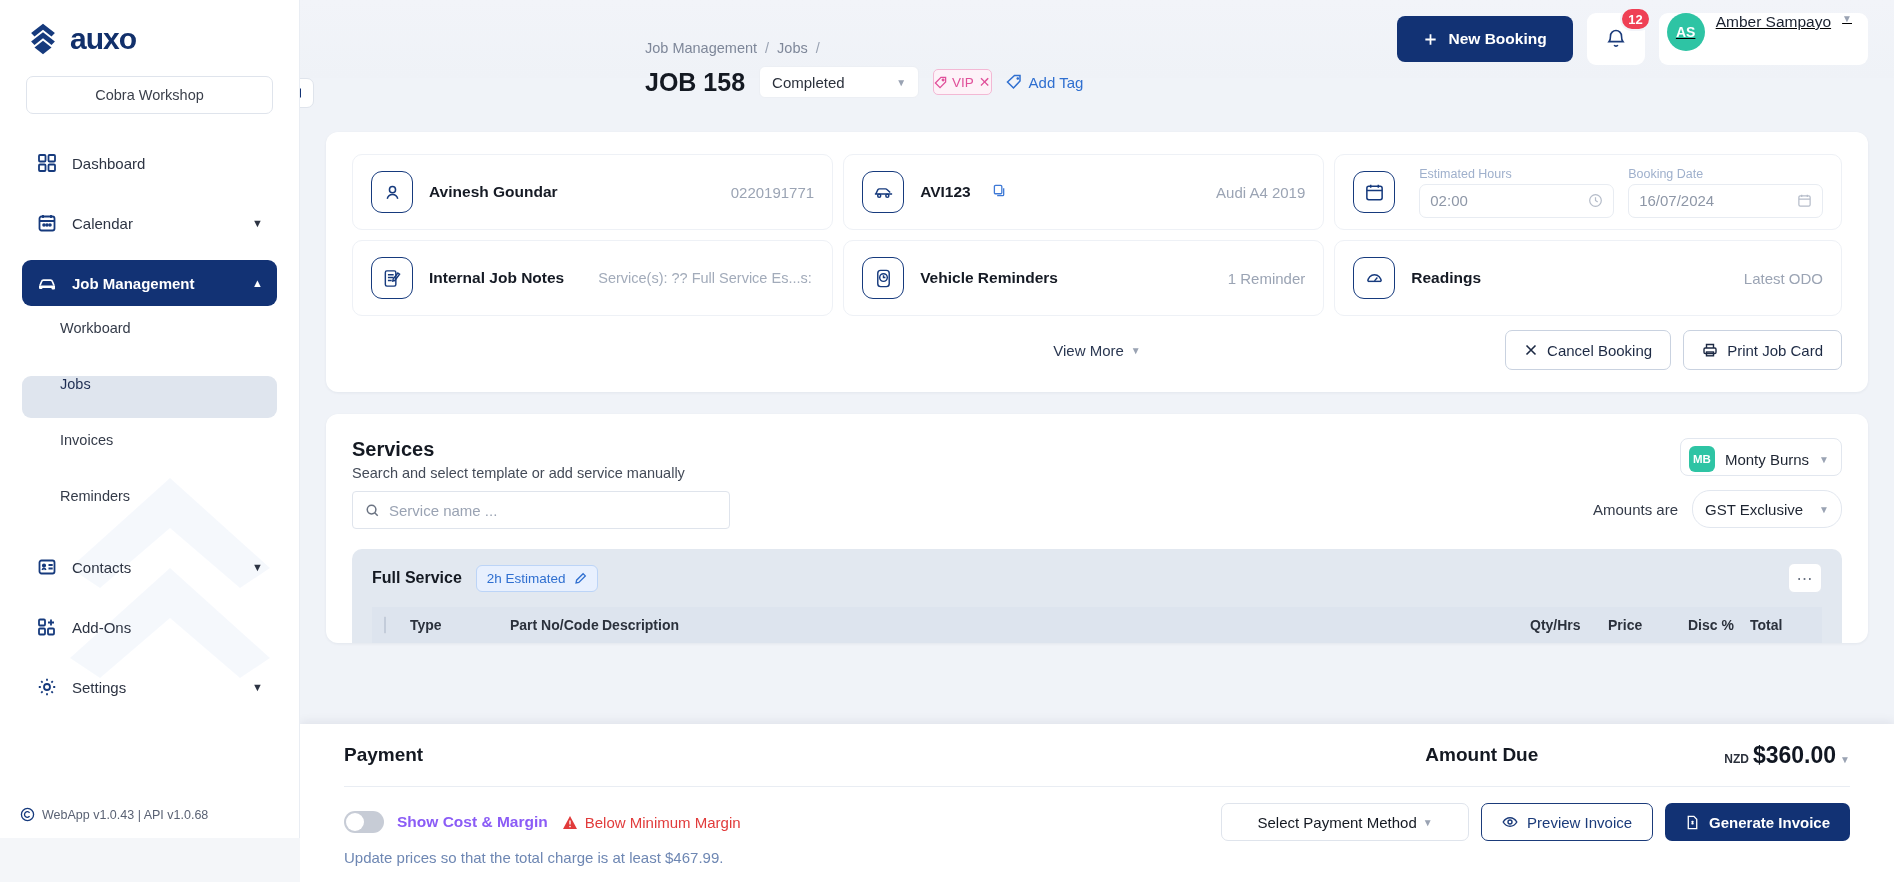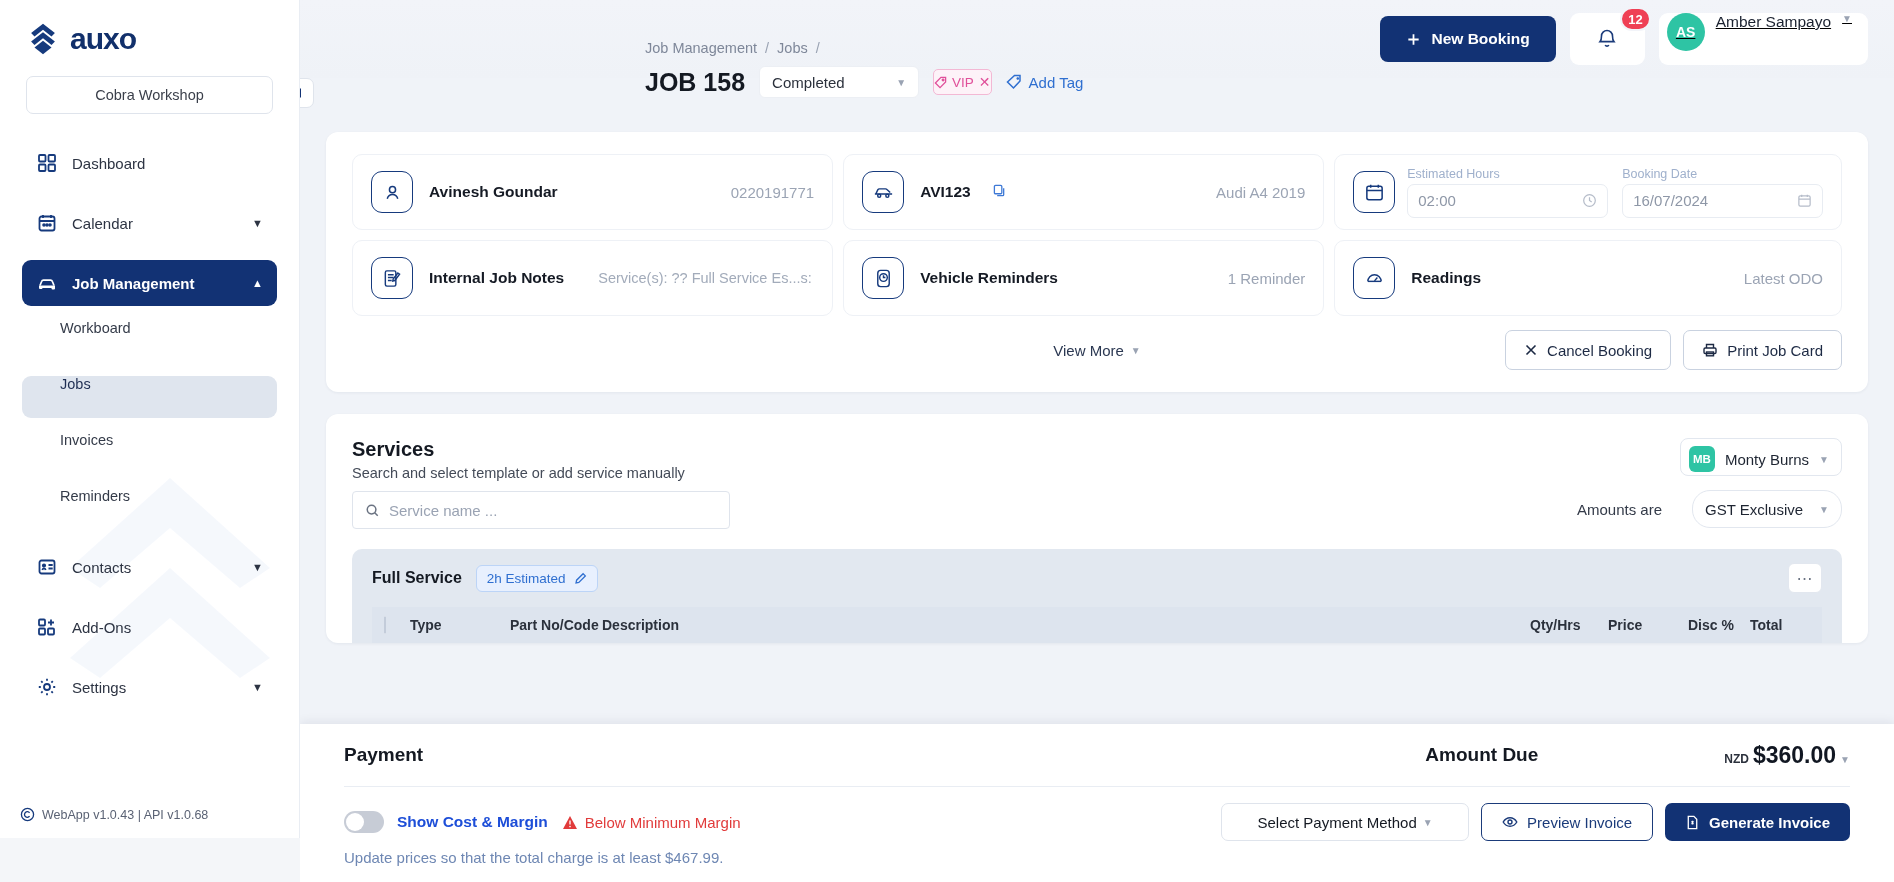--- a/index.html
+++ b/index.html
@@ -63,21 +63,21 @@
     padding-right: 26px; gap: 14px;
     background: linear-gradient(180deg,#f2f4f9 0%, #eff2f7 100%);
   }
   .new-booking {
     height: 46px; padding: 0 26px; background: #123274; color: #fff;
     border: none; border-radius: 8px; font-size: 15.5px; font-weight: 600;
     display: flex; align-items: center; gap: 10px; cursor: pointer;
     font-family: inherit;
   }
   .bell-wrap {
-    position: relative; width: 75px; height: 52px; background: #fff;
+    position: relative; width: 58px; height: 52px; background: #fff;
     border-radius: 9px; display: flex; align-items: center; justify-content: center;
     cursor: pointer;
   }
   .badge {
     position: absolute; top: -6px; right: -6px; min-width: 28px; height: 24px;
     background: #ef4055; color: #fff; border-radius: 12px; font-size: 13px;
     font-weight: 600; display: flex; align-items: center; justify-content: center;
     padding: 0 6px; border: 2px solid #f2f4f9;
   }
   .user-chip {
@@ -146,21 +146,21 @@
   .ic-box {
     width: 42px; height: 42px; flex: 0 0 42px; border: 1.6px solid #163a7d;
     border-radius: 11px; display: flex; align-items: center; justify-content: center;
   }
   .ic-label { font-size: 15.5px; font-weight: 600; color: #151a24; white-space: nowrap; }
   .ic-value { margin-left: auto; font-size: 15px; color: #9ba4b4; white-space: nowrap; }
   .ic-sub { font-size: 14.5px; color: #a2abba; margin-left: 18px; white-space: nowrap;
             overflow: hidden; text-overflow: ellipsis; }
   .copy-ic { display: inline-block; margin-left: 6px; vertical-align: -2px; cursor: pointer; }
 
-  .field-card { display: flex; align-items: center; gap: 12px; }
+  .field-card { display: flex; align-items: center; gap: 24px; }
   .fields { display: flex; gap: 14px; flex: 1; }
   .fgroup { flex: 1; }
   .flabel { font-size: 12.5px; color: #9fb0cc; margin-bottom: 3px; }
   .finput {
     height: 34px; border: 1px solid #e8ecf2; border-radius: 7px;
     display: flex; align-items: center; padding: 0 10px;
     font-size: 15px; color: #8e97a7; justify-content: space-between;
     cursor: text; background: #fff;
   }
 
@@ -199,21 +199,21 @@
   .mini-av {
     width: 26px; height: 26px; border-radius: 6px; background: #2ec4a4; color: #fff;
     font-size: 11.5px; font-weight: 700; display: flex; align-items: center; justify-content: center;
   }
   .assignee-name { font-size: 15px; color: #1e2532; }
   .amounts-row { display: flex; align-items: center; gap: 14px; }
   .amounts-lbl { font-size: 15px; color: #343b49; }
   .gst-sel {
     height: 38px; min-width: 150px; border: 1px solid #e2e7ef; border-radius: 18px;
     display: flex; align-items: center; justify-content: space-between;
-    padding: 0 12px; font-size: 15px; color: #1e2532; cursor: pointer; gap: 16px; margin-left: 16px;
+    padding: 0 12px; font-size: 15px; color: #1e2532; cursor: pointer; gap: 16px;
   }
   .caret { font-size: 10px; color: #9aa3b3; }
 
   .svc-block { margin-top: 20px; background: #e2e8f0; border-radius: 10px 10px 0 0; }
   .svc-block-head { display: flex; align-items: center; padding: 14px 20px; gap: 14px; }
   .svc-name { font-size: 16px; font-weight: 600; color: #141922; }
   .est-chip {
     height: 27px; background: #e8f0fe; border: 1px solid #bcd4f7; border-radius: 6px;
     display: flex; align-items: center; gap: 8px; padding: 0 10px;
     font-size: 13.5px; color: #2f6fd0; cursor: pointer;
@@ -256,21 +256,21 @@
   .pay-div { height: 1px; background: #e9edf3; margin: 0 18px; }
   .pay-bottom { display: flex; align-items: center; padding: 16px 18px 0 18px; }
   .toggle {
     width: 40px; height: 22px; border-radius: 11px; background: #c7ccd6;
     position: relative; cursor: pointer; flex: 0 0 40px;
   }
   .toggle::after {
     content: ""; position: absolute; left: 2px; top: 2px; width: 18px; height: 18px;
     border-radius: 50%; background: #fff;
   }
-  .toggle-lbl { font-size: 15.5px; font-weight: 600; color: #1d4ed8; margin-left: 13px; }
+  .toggle-lbl { font-size: 15.5px; font-weight: 600; color: #8b5cf6; margin-left: 13px; }
   .warn { display: flex; align-items: center; gap: 7px; margin-left: 14px; font-size: 15px; color: #e13b3b; }
   .pay-hint { position: absolute; left: 44px; bottom: 16px; font-size: 15px; color: #6e87b3; }
   .pay-actions { margin-left: auto; display: flex; gap: 12px; align-items: center; }
   .pm-btn {
     height: 38px; min-width: 248px; border: 1px solid #dfe4ec; border-radius: 7px;
     background: #fff; font-size: 15px; color: #141922; display: flex;
     align-items: center; justify-content: center; gap: 6px; cursor: pointer; font-family: inherit;
   }
   .prev-btn {
     height: 38px; padding: 0 20px; border: 1px solid #1b3b7a; border-radius: 7px;

